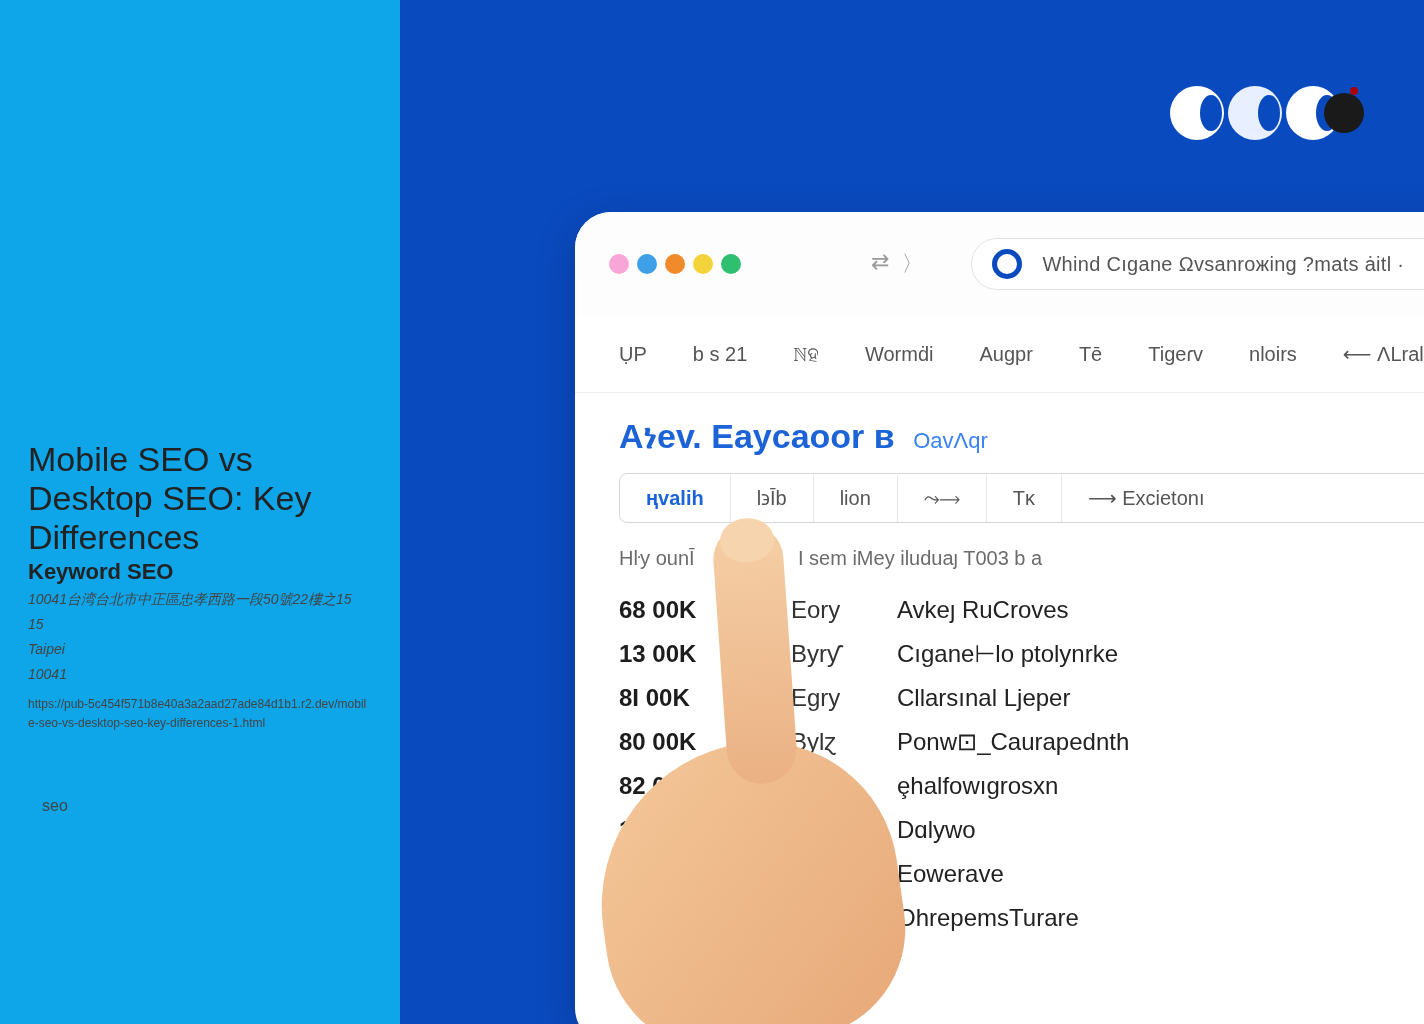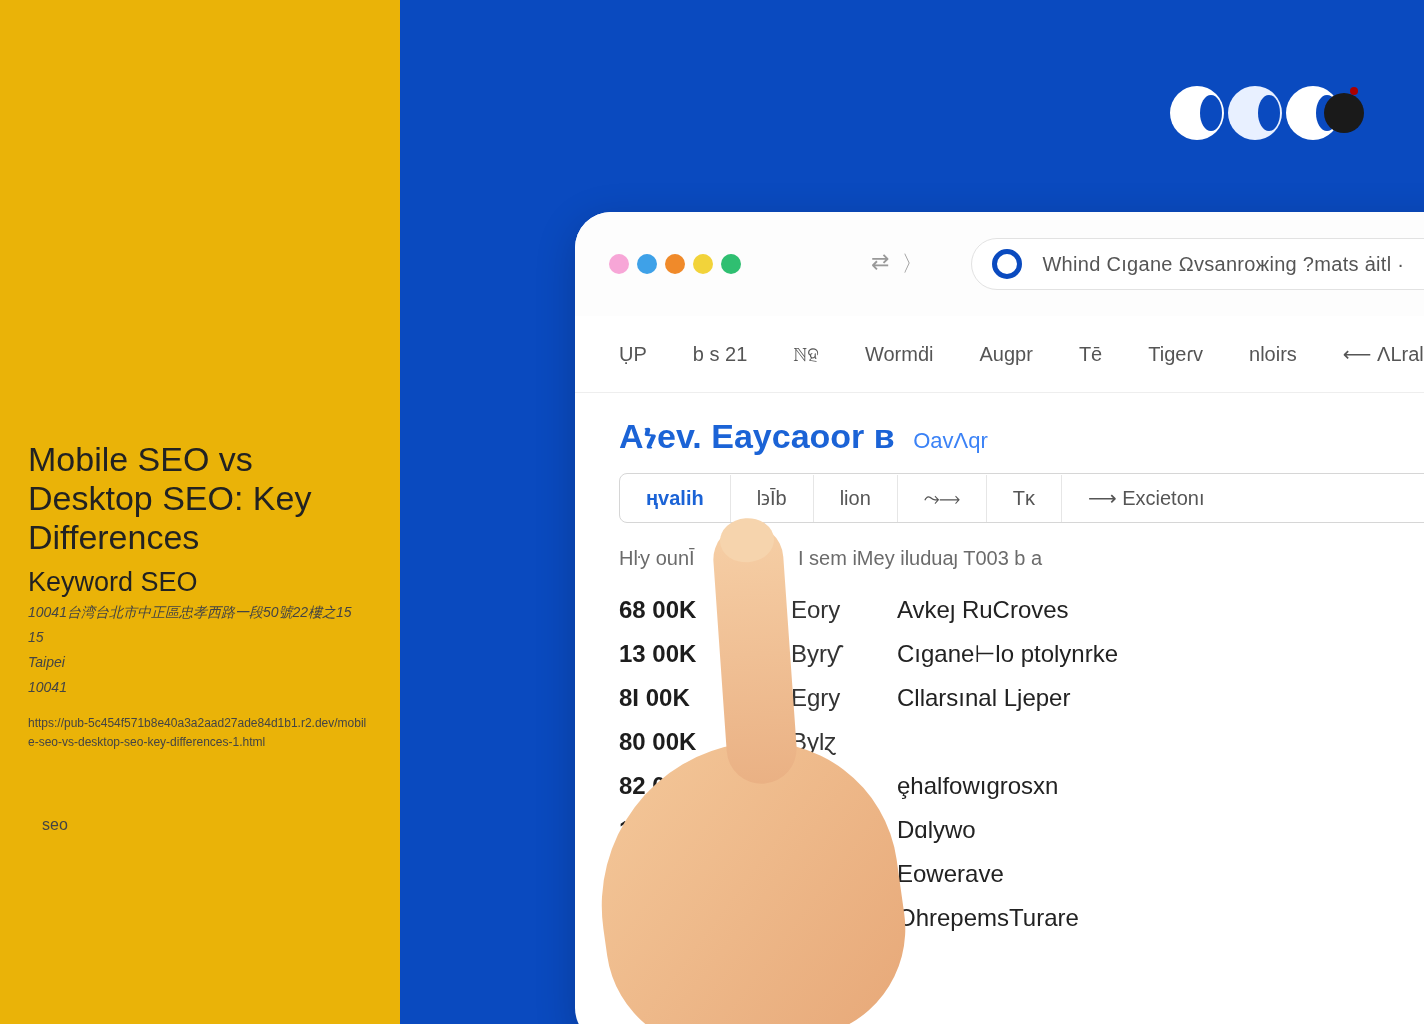--- a/index.html
+++ b/index.html
@@ -6,39 +6,39 @@
   body {
     width: 1424px;
     height: 1024px;
     font-family: -apple-system, BlinkMacSystemFont, "Segoe UI", Arial, sans-serif;
     display: flex;
     background: #f0e1e1;
     overflow: hidden;
   }
   .left-panel {
     width: 400px;
-    background: #eab308;
+    background: #0ea5e9;
     padding: 28px;
     padding-top: 440px;
     color: #333;
   }
   .left-panel h1 {
     font-size: 34px;
     font-weight: 400;
     line-height: 1.15;
     color: #222;
   }
   .left-panel h2 {
-    font-size: 27px;
-    font-weight: 400;
-    margin-top: 10px;
+    font-size: 22px;
+    font-weight: 700;
+    margin-top: 2px;
     color: #222;
   }
   .meta-line { font-size: 14px; color: #444; margin-top: 4px; line-height: 1.5; font-style: italic; }
-  .meta-url { font-size: 12px; word-break: break-all; color: #444; margin-top: 16px; line-height: 1.6; }
+  .meta-url { font-size: 12px; word-break: break-all; color: #444; margin-top: 10px; line-height: 1.6; }
   .seo-tag { margin-top: 63px; font-size: 16px; color: #444; padding-left: 14px; }
 
   .right-panel {
     flex: 1;
     background: #0a4abf;
     position: relative;
     overflow: hidden;
   }
   .logo-row {
     position: absolute;
@@ -240,20 +240,21 @@
         <div class="trow">
             <span class="k">8I 00K</span>
             <span class="arrow">→</span>
             <span class="m">Egry</span>
             <span class="t">Cllarsınal Ljeper</span>
           </div>
         <div class="trow">
             <span class="k">80 00K</span>
             <span class="arrow">→</span>
             <span class="m">Bylɀ</span>
+            <span class="t">Ponw⊡_Caurapednth</span>
           </div>
         <div class="trow">
             <span class="k">82 00K</span>
             <span class="arrow">→</span>
             <span class="m">Bury</span>
             <span class="t">ȩhalfowıgrosxn</span>
           </div>
         <div class="trow">
             <span class="k">17 004</span>
             <span class="arrow">→</span>

